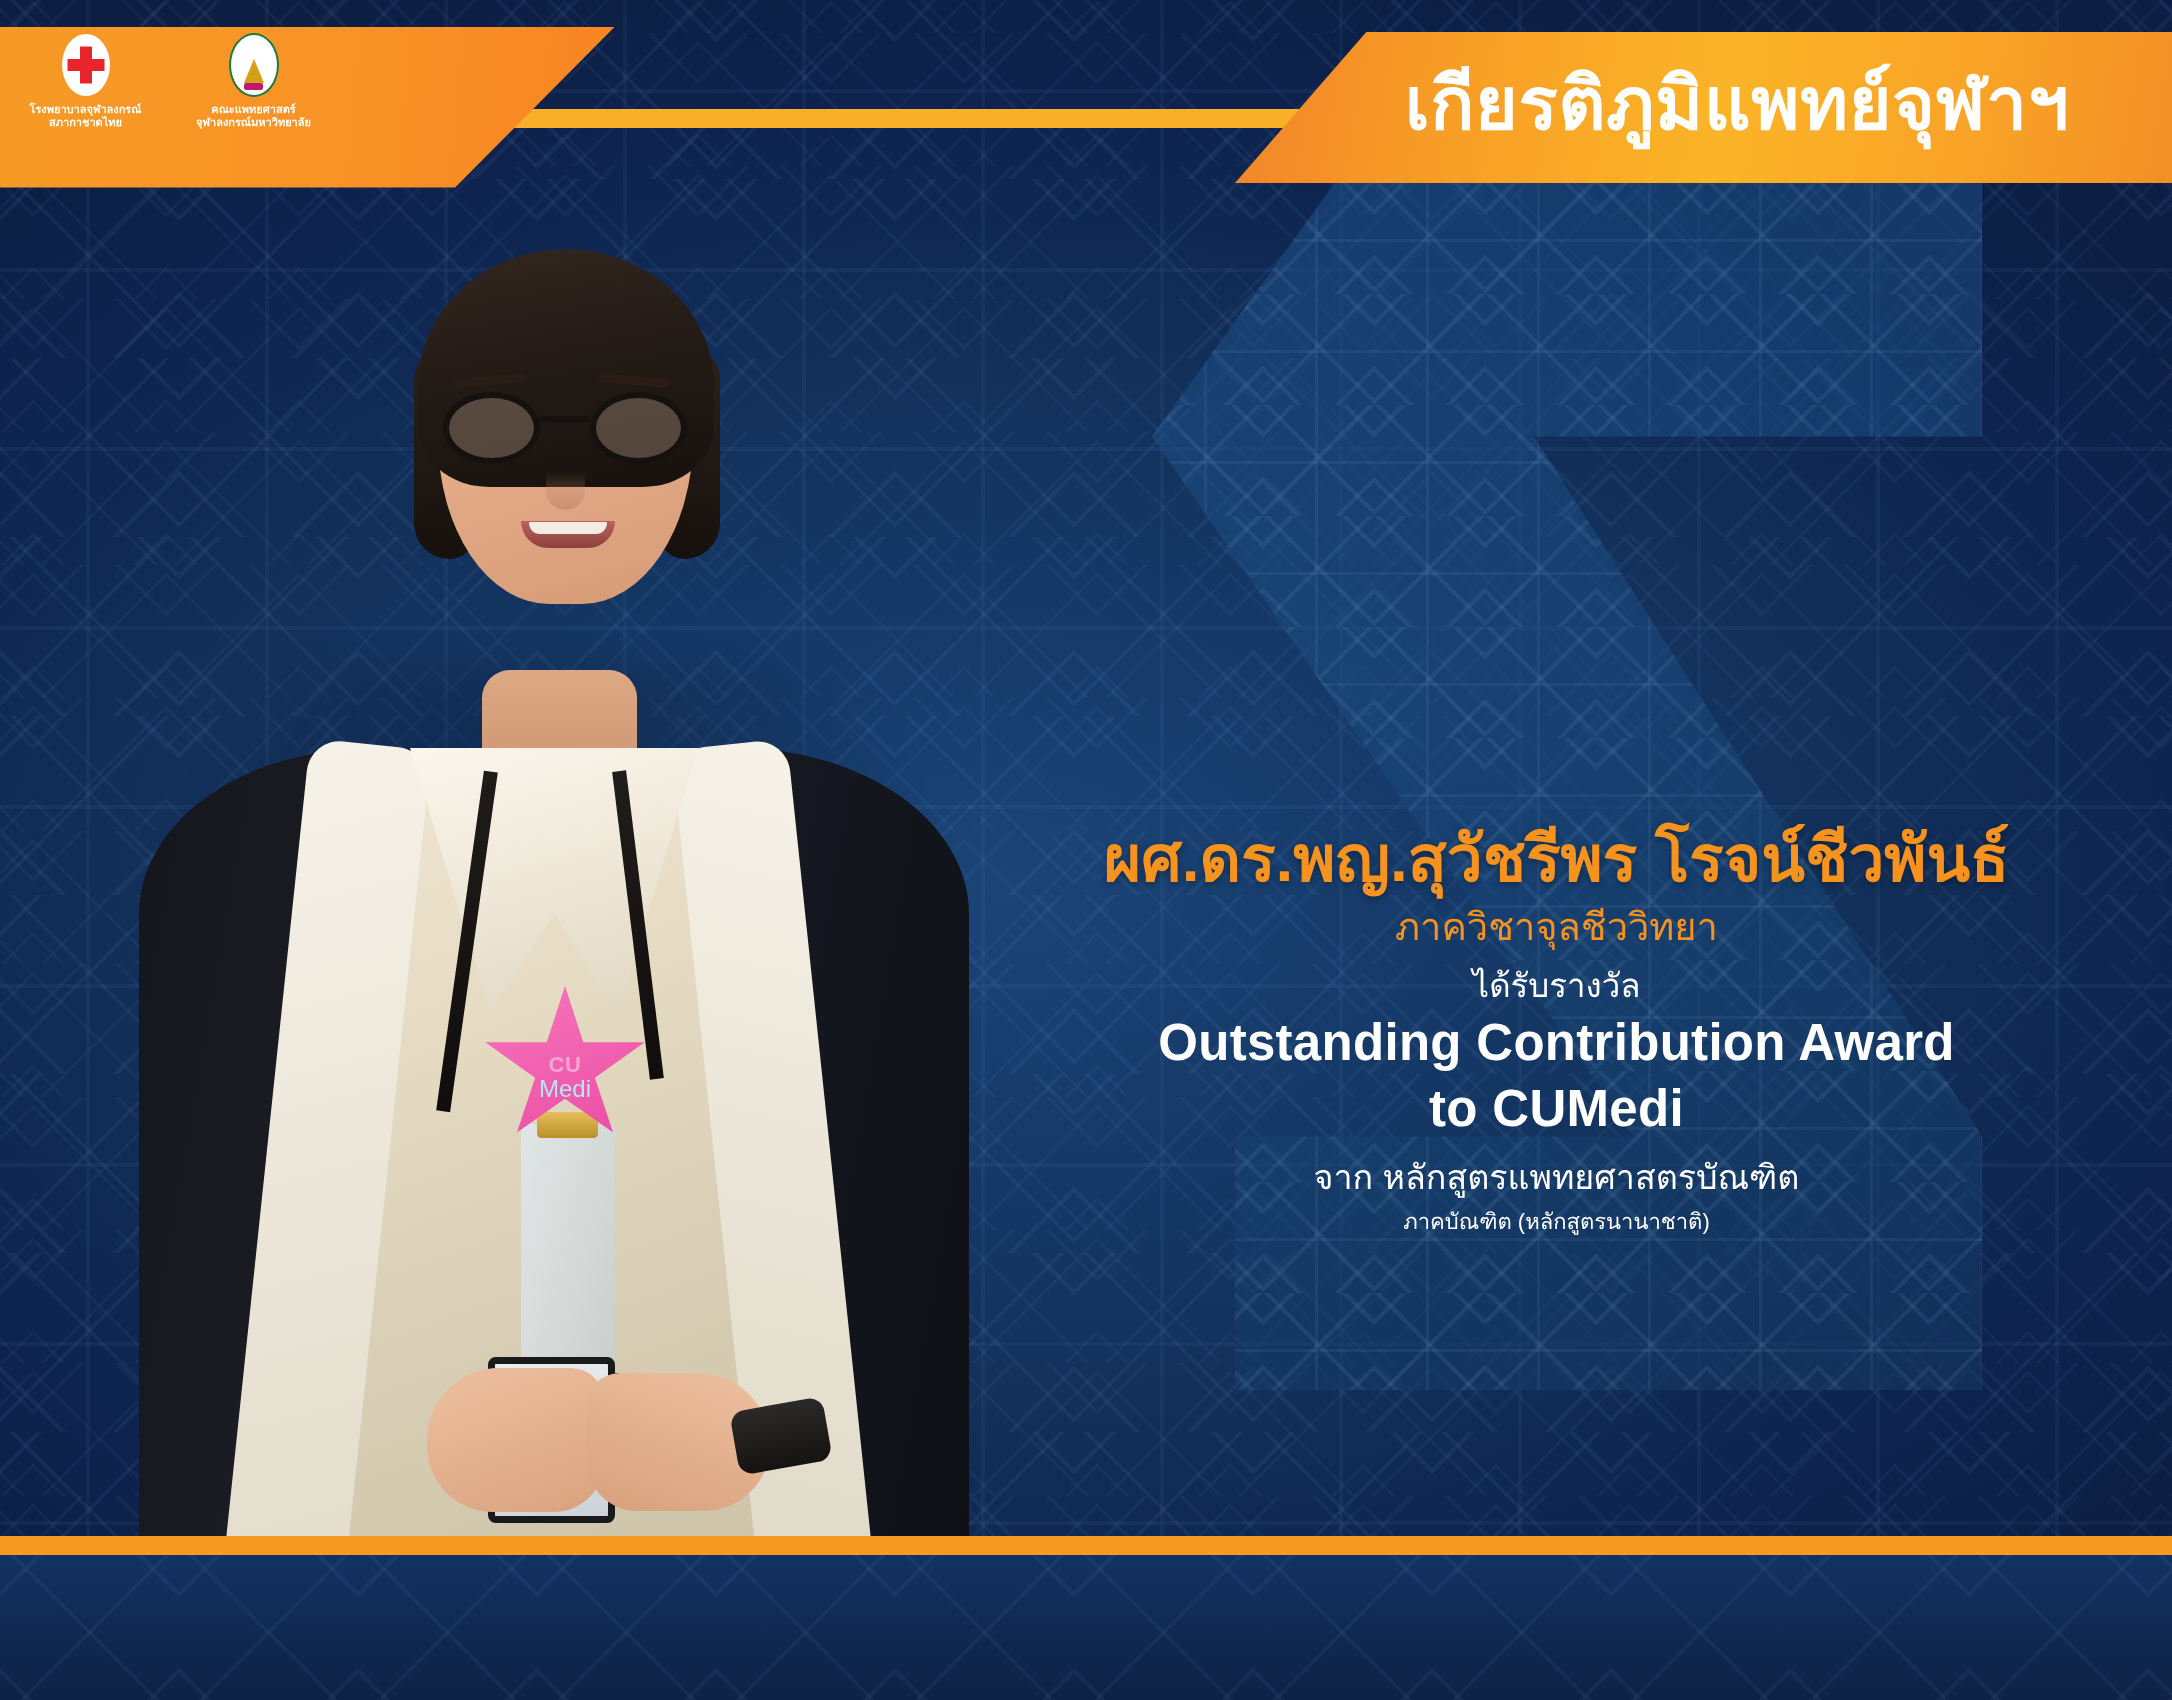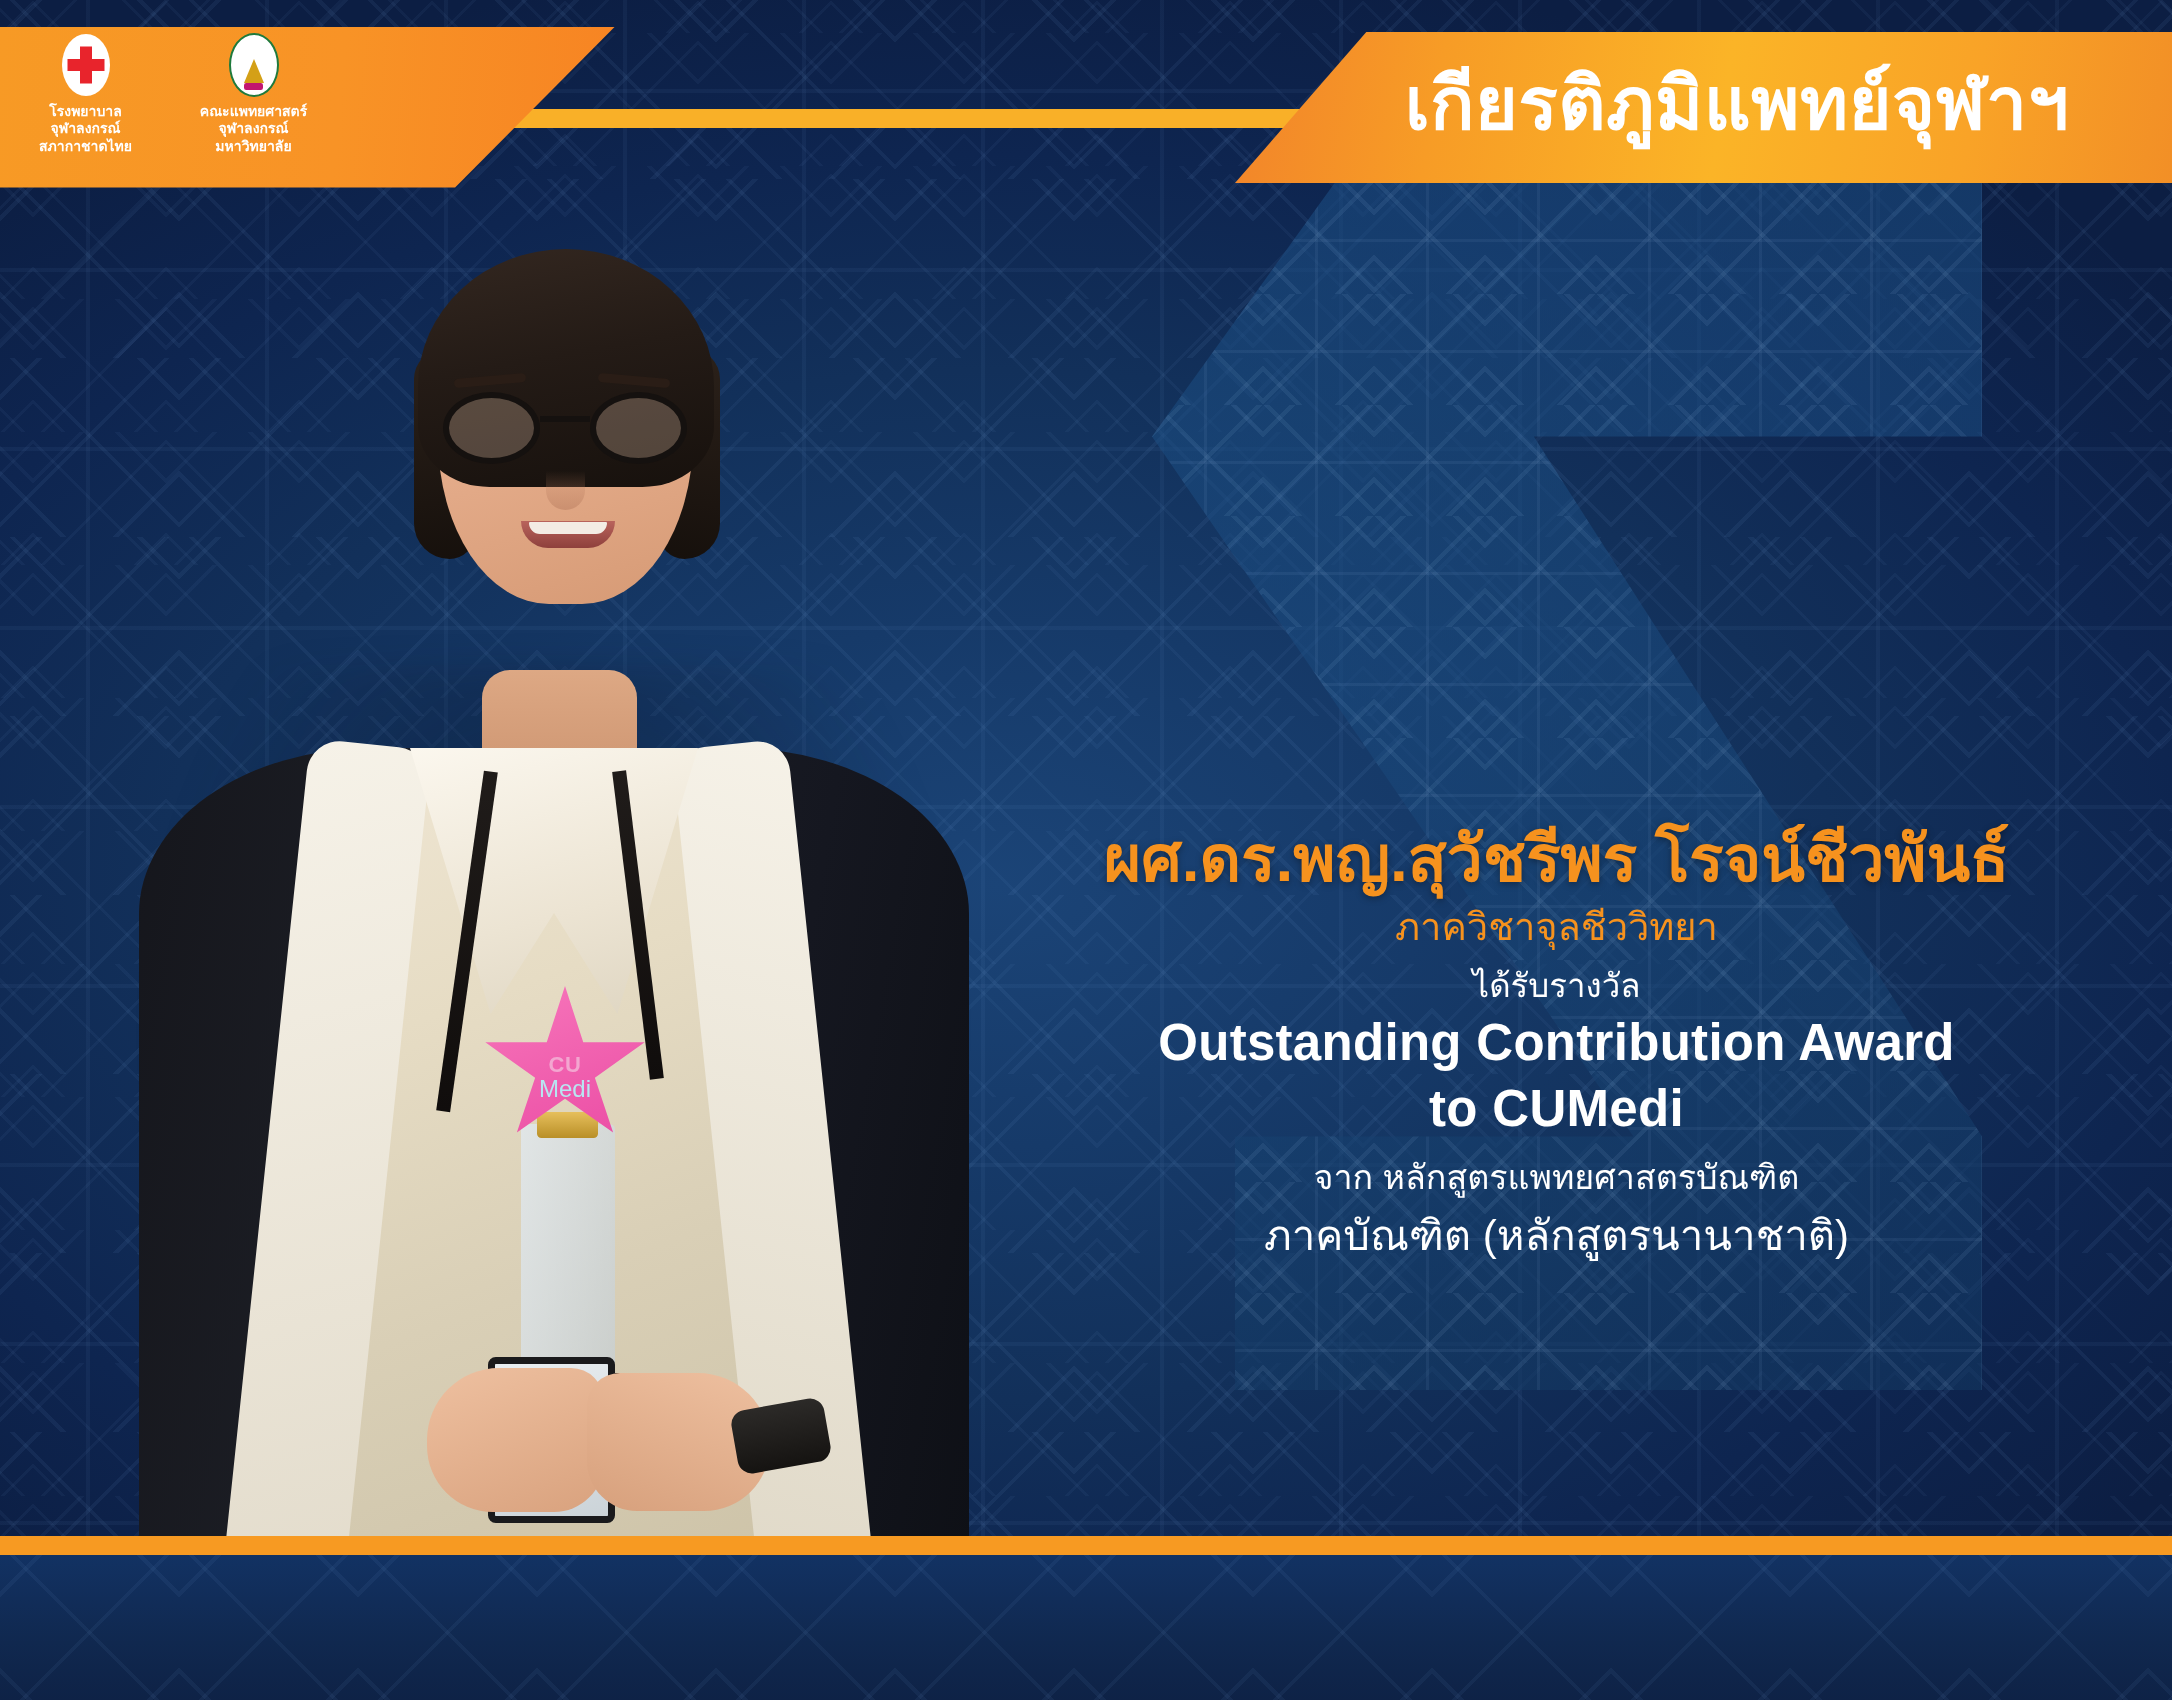--- a/index.html
+++ b/index.html
@@ -119,21 +119,21 @@
     border-right:10.5px solid transparent;
     border-bottom:24px solid #d4a017;
     position:relative;
   }
   .cu-crown::after{
     content:""; position:absolute; left:-9.4px; top:24px;
     width:19px; height:7.2px; border-radius:2.2px; background:#c2166f;
   }
 
   .logo-caption{
-    color:#ffffff; font-size:14px; line-height:1.25; font-weight:700;
+    color:#ffffff; font-size:11px; line-height:1.25; font-weight:700;
     margin-top:5.5px; white-space:pre-line;
   }
 
   
   .photo{
     position:absolute; left:100px; top:183px; width:908px; height:1378px;
   }
   .ph-shadow{
     position:absolute; left:33px; top:482px; width:841px; height:908px;
     background:radial-gradient(ellipse at 50% 40%, rgba(5,12,30,.55) 0%, rgba(5,12,30,0) 68%);
@@ -302,21 +302,21 @@
     color:#ffffff; font-size:33px; font-weight:400; line-height:1.3; margin-top:12px;
   }
   .t-award{
     color:#ffffff; font-size:51px; font-weight:700; line-height:1.18; margin-top:5.5px;
     letter-spacing:0.3px;
   }
   .t-from{
     color:#ffffff; font-size:34px; font-weight:400; line-height:1.45; margin-top:14.4px;
   }
   .t-from2{
-    color:#ffffff; font-size:42px; font-weight:400; line-height:1.45; margin-top:3.3px;
+    color:#ffffff; font-size:22px; font-weight:400; line-height:1.45; margin-top:3.3px;
   }
 
   
   .bottom-bar{
     position:absolute; left:0; bottom:146px; width:2172px; height:19px;
     background:#f79a22;
   }
   .bottom-band{
     position:absolute; left:0; bottom:0; width:2172px; height:146px;
     background:linear-gradient(180deg,#123263 0%,#10284f 60%,#0e2246 100%);

